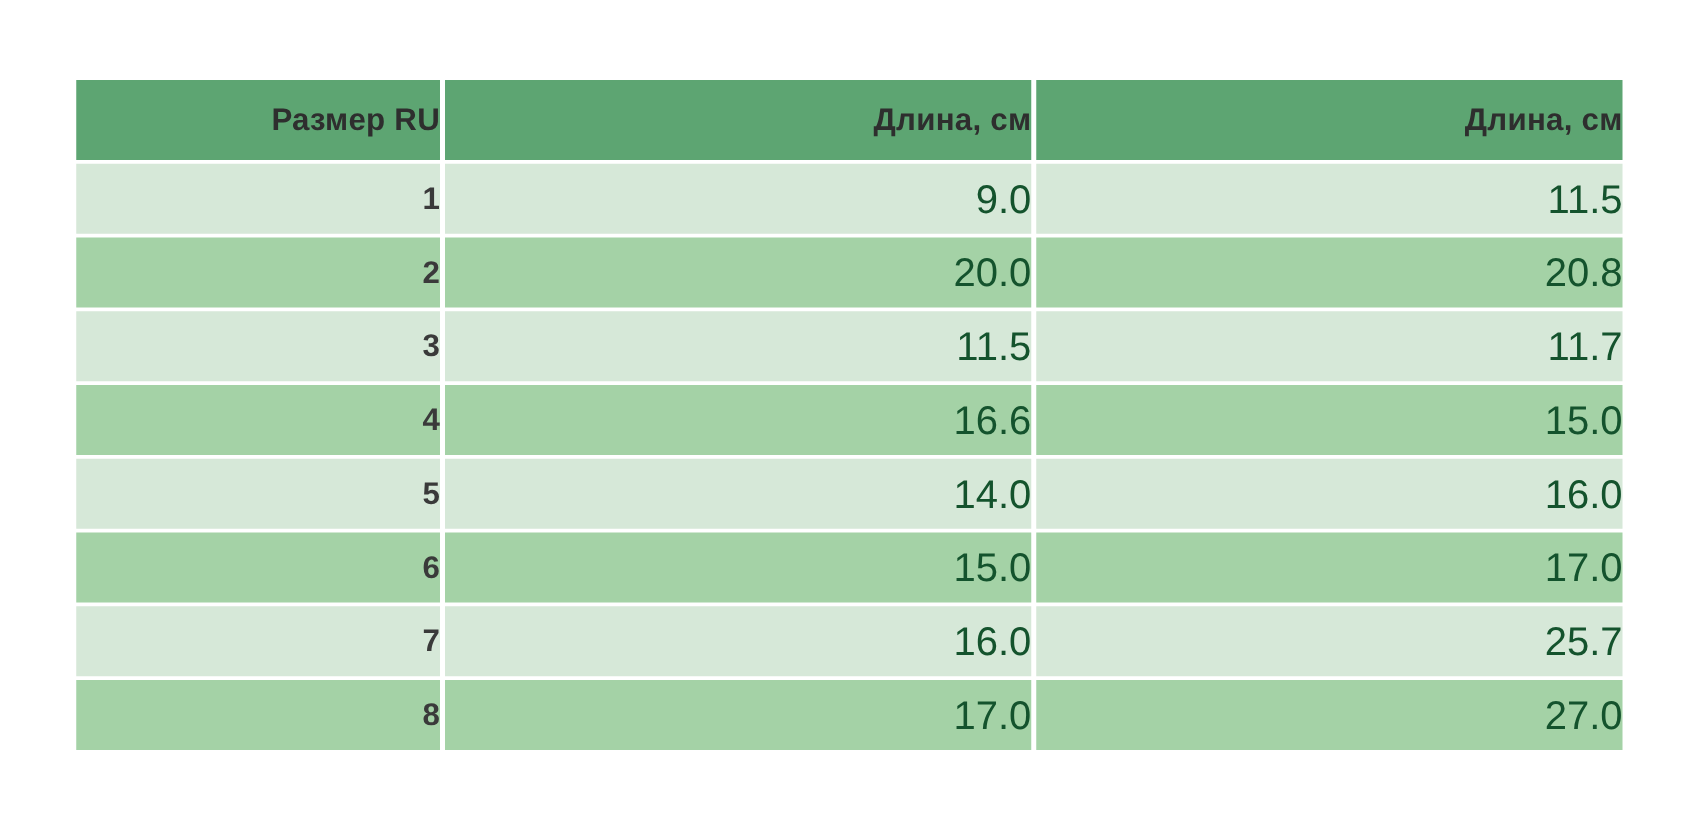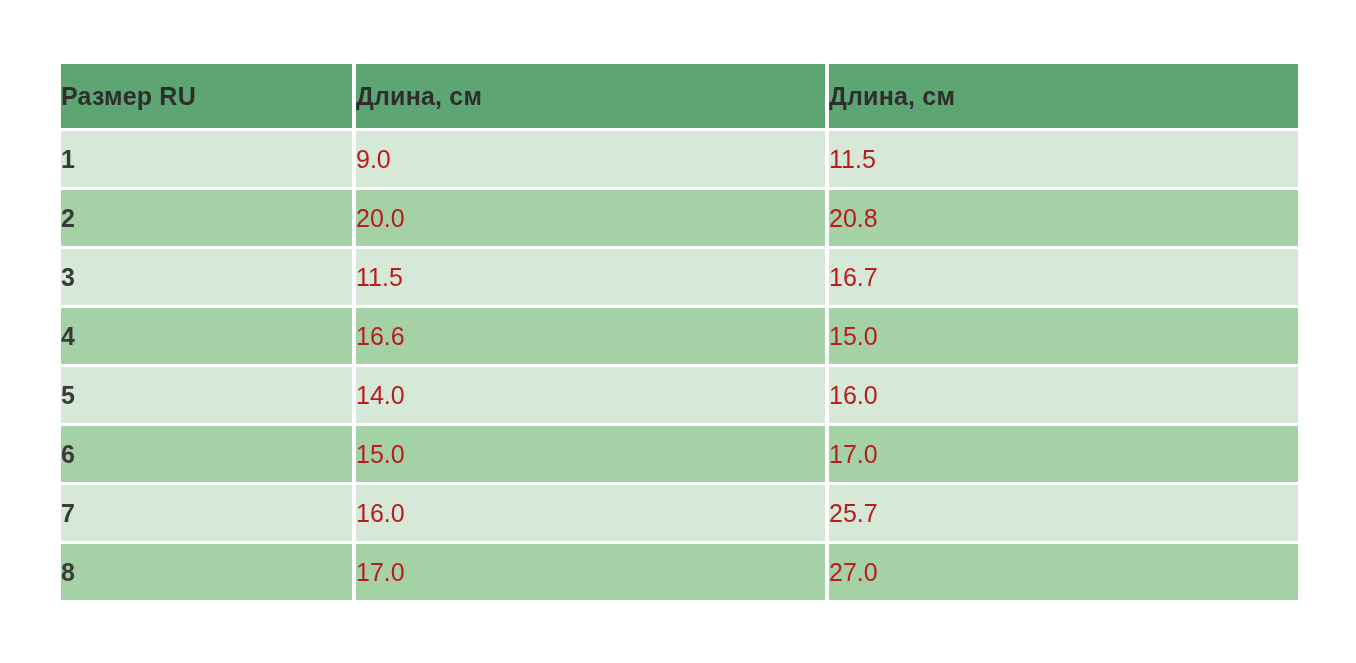--- a/index.html
+++ b/index.html
@@ -34,21 +34,21 @@
 
   
   .col-size   { width: 291px; }
   .col-length { width: 469px; }
   .col-girth  { width: 469px; }
 
   .size-table th,
   .size-table td {
     padding: 0;
     margin: 0;
-    text-align: left;
+    text-align: right;
     vertical-align: middle;
     color: #333333;
     border: 0;
   }
 
   
   .size-table thead th {
     height: 64px;
     background: #5da572;
     color: #2e2e2e;
@@ -60,22 +60,22 @@
     font-weight: 700;
   }
   .size-table thead th.hdr-measure {
     font-weight: 700;
   }
 
   
   .size-table tbody td {
     height: 56px;
     line-height: 56px;
-    font-size: 25px;
-    color: #b91c1c;
+    font-size: 32px;
+    color: #14532d;
   }
   .size-table tbody tr.row-light td {
     background: #d6e8d8;
   }
   .size-table tbody tr.row-dark td {
     background: #a4d2a6;
   }
   .size-table tbody td.cell-size {
     font-weight: 700;
     font-size: 25px;
@@ -110,21 +110,21 @@
         <td class="cell-measure">11.5</td>
       </tr>
       <tr class="row-dark">
         <td class="cell-size">2</td>
         <td class="cell-measure">20.0</td>
         <td class="cell-measure">20.8</td>
       </tr>
       <tr class="row-light">
         <td class="cell-size">3</td>
         <td class="cell-measure">11.5</td>
-        <td class="cell-measure">16.7</td>
+        <td class="cell-measure">11.7</td>
       </tr>
       <tr class="row-dark">
         <td class="cell-size">4</td>
         <td class="cell-measure">16.6</td>
         <td class="cell-measure">15.0</td>
       </tr>
       <tr class="row-light">
         <td class="cell-size">5</td>
         <td class="cell-measure">14.0</td>
         <td class="cell-measure">16.0</td>

